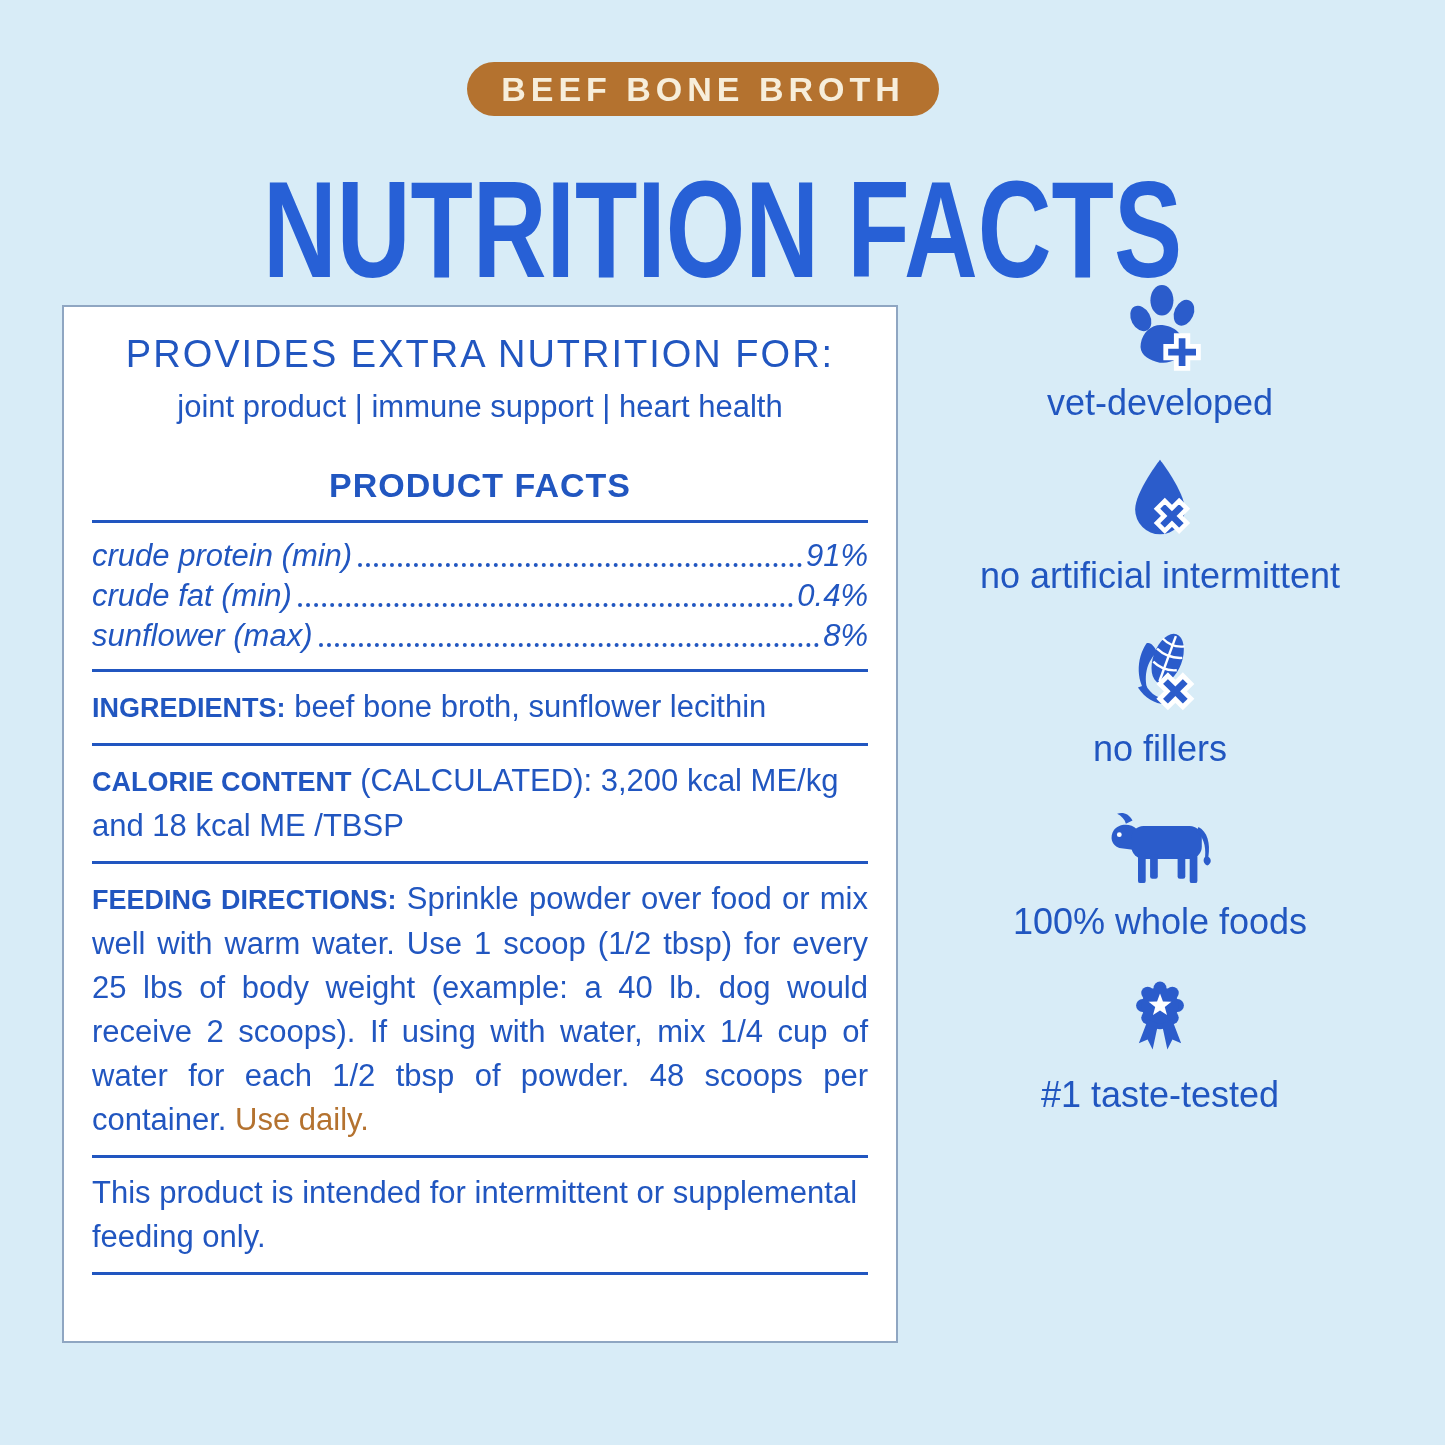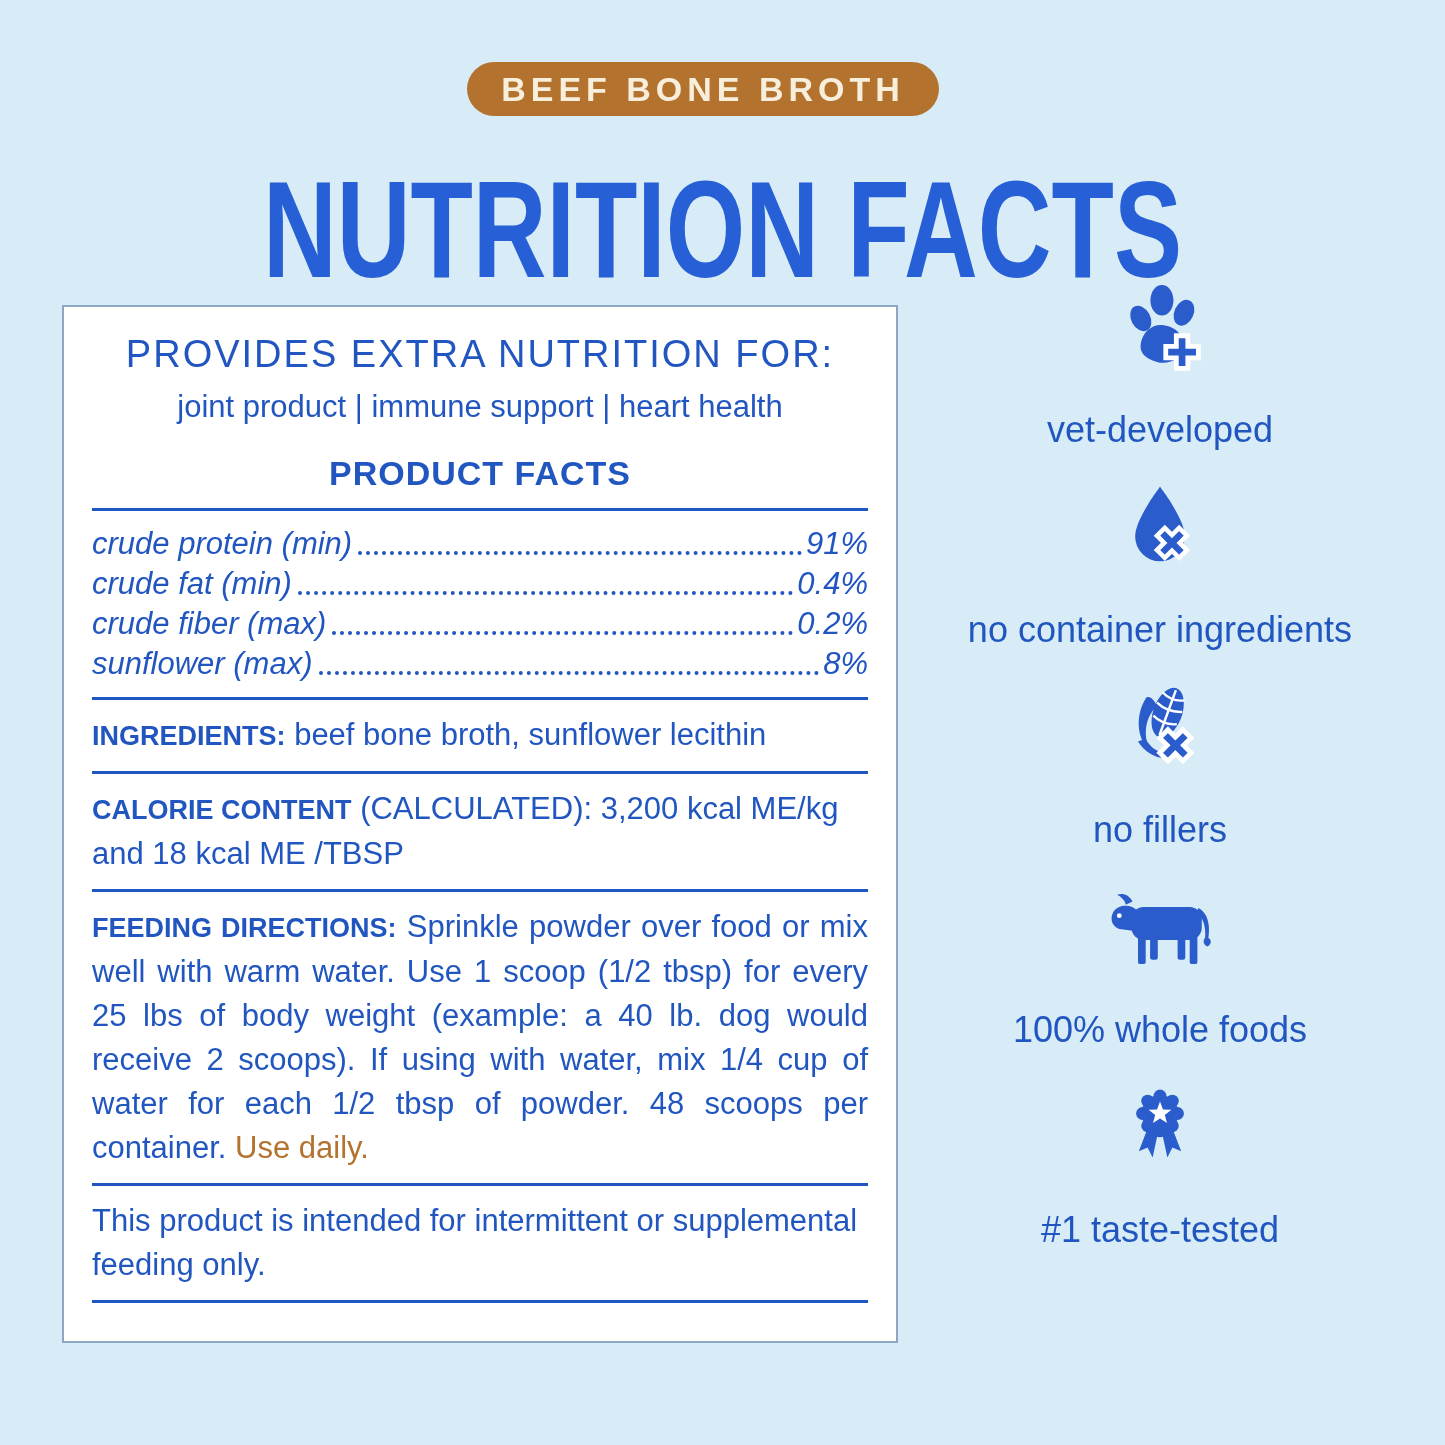--- a/index.html
+++ b/index.html
@@ -49,21 +49,21 @@
   }
   .provides{
     margin-top:8px; text-align:center;
     font-size:38px; letter-spacing:2px; line-height:46px;
   }
   .provides-sub{
     margin-top:10px; text-align:center;
     font-size:31px; line-height:40px;
   }
   .pf-title{
-    margin-top:24px; text-align:center;
+    margin-top:36px; text-align:center;
     font-size:34px; font-weight:bold; letter-spacing:1px; line-height:44px;
   }
   .rule{height:3px; background:var(--blue); margin:13px 0;}
   .ga-heading{font-size:32px; line-height:42px; margin-top:4px;}
   .ga-heading b{letter-spacing:0.5px;}
   .ga-row{display:flex; align-items:flex-end; font-size:31px; line-height:40px;font-style:italic;}
   .ga-row .dots{
     flex:1; border-bottom:4px dotted var(--blue);
     margin:0 4px 9px 6px;
   }
@@ -71,21 +71,20 @@
   .line b{font-size:27px;}
   .justify{text-align:justify;}
   .brown{color:var(--brown);}
   .features{
     position:absolute; left:920px; top:278px; width:480px;
     display:flex; flex-direction:column; align-items:center;
   }
   .feature{
     display:flex; flex-direction:column; align-items:center;
     margin-bottom:27px;
-    gap:27px;
   }
   .feature .icon{
     height:104px; width:120px;
     display:flex; align-items:center; justify-content:center;
   }
   .feature .f-label{
     color:var(--blue); font-size:36px; line-height:42px;
     white-space:nowrap;
   }
   svg{display:block;}
@@ -109,25 +108,20 @@
 
   <div class="ga-row">
     <span>crude protein (min)</span>
     <span class="dots"></span>
     <span>91%</span>
   </div>
   <div class="ga-row">
     <span>crude fat (min)</span>
     <span class="dots"></span>
     <span>0.4%</span>
-  </div>
-  <div class="ga-row">
-    <span>crude fiber (max)</span>
-    <span class="dots"></span>
-    <span>0.2%</span>
   </div>
   <div class="ga-row">
     <span>sunflower (max)</span>
     <span class="dots"></span>
     <span>8%</span>
   </div>
 
   <div class="rule"></div>
 
   <p class="line">
@@ -173,21 +167,21 @@
     <div class="f-label">vet-developed</div>
   </div>
 
   <div class="feature">
     <div class="icon">
       <svg width="92" height="96" viewBox="0 0 100 100" fill="#2b5ccb">
         <path d="M50,3 C50,3 23,38 23,57 a27,27 0 0 0 54,0 C77,38 50,3 50,3 Z"></path>
         <path transform="rotate(45 63 64)" d="M57,47 h12 v11 h11 v12 h-11 v11 h-12 v-11 h-11 v-12 h11 z" stroke="#ffffff" stroke-width="5"></path>
       </svg>
     </div>
-    <div class="f-label">no container ingredients</div>
+    <div class="f-label">no artificial intermittent</div>
   </div>
 
   <div class="feature">
     <div class="icon">
       <svg width="96" height="96" viewBox="0 0 100 100" fill="#2b5ccb">
         <ellipse cx="58" cy="32" rx="15" ry="27" transform="rotate(20 58 32)"></ellipse>
         <g stroke="#ffffff" stroke-width="2.5" fill="none" transform="rotate(20 58 32)">
           <line x1="58" y1="7" x2="58" y2="57"></line>
           <path d="M46,14 Q58,20 70,14 M44,26 Q58,32 72,26 M45,40 Q58,46 71,40"></path>
         </g>

